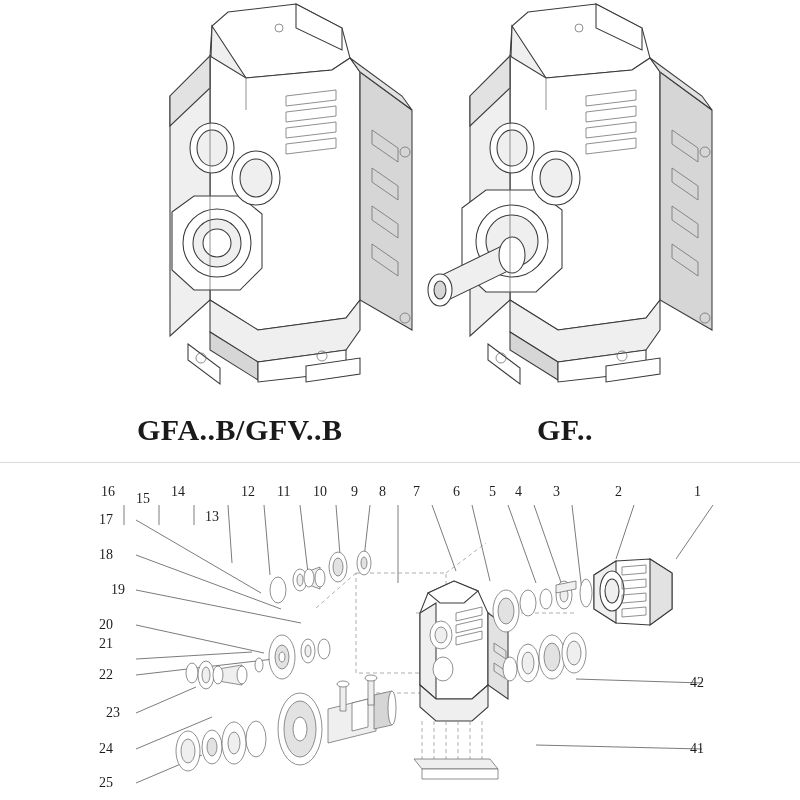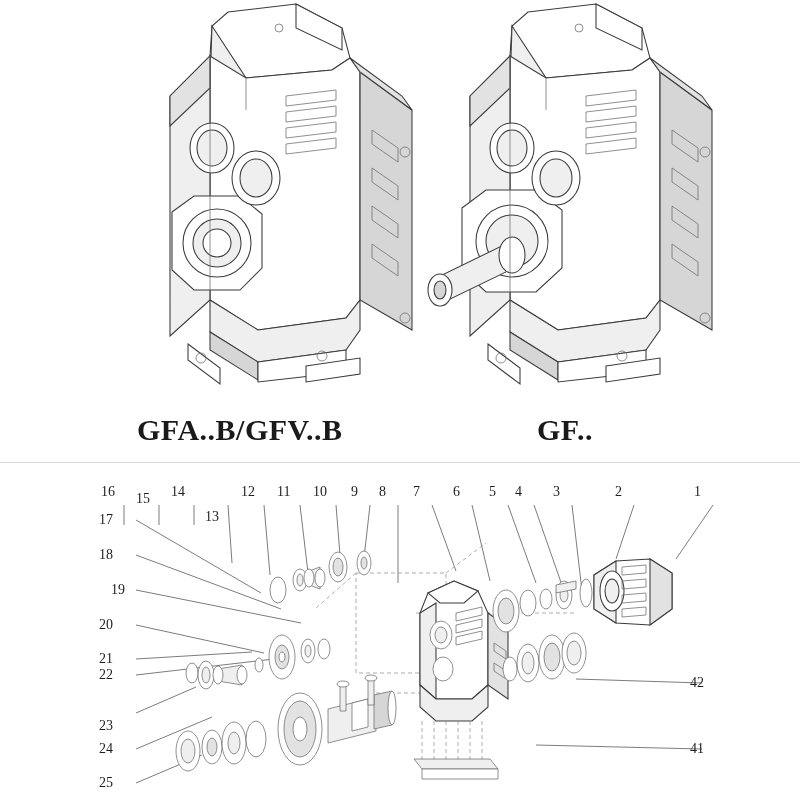--- a/index.html
+++ b/index.html
@@ -346,23 +346,23 @@
     <div class="callout" style="left:489px;top:21px;">5</div>
     <div class="callout" style="left:515px;top:21px;">4</div>
     <div class="callout" style="left:553px;top:21px;">3</div>
     <div class="callout" style="left:615px;top:21px;">2</div>
     <div class="callout" style="left:694px;top:21px;">1</div>
 
     <div class="callout" style="left:99px;top:49px;">17</div>
     <div class="callout" style="left:99px;top:84px;">18</div>
     <div class="callout" style="left:81px;top:119px;margin-left:30px;">19</div>
     <div class="callout" style="left:99px;top:154px;">20</div>
-    <div class="callout" style="left:99px;top:188px;">21</div>
+    <div class="callout" style="left:99px;top:173px;">21</div>
     <div class="callout" style="left:99px;top:204px;">22</div>
-    <div class="callout" style="left:99px;top:242px;margin-top:13px;">23</div>
+    <div class="callout" style="left:106px;top:242px;">23</div>
     <div class="callout" style="left:99px;top:278px;text-align:center;">24</div>
     <div class="callout" style="left:99px;top:312px;">25</div>
 
     <div class="callout" style="left:690px;top:212px;">42</div>
     <div class="callout" style="left:690px;top:278px;">41</div>
 
   </div>
 </div>
 
 </body></html>

